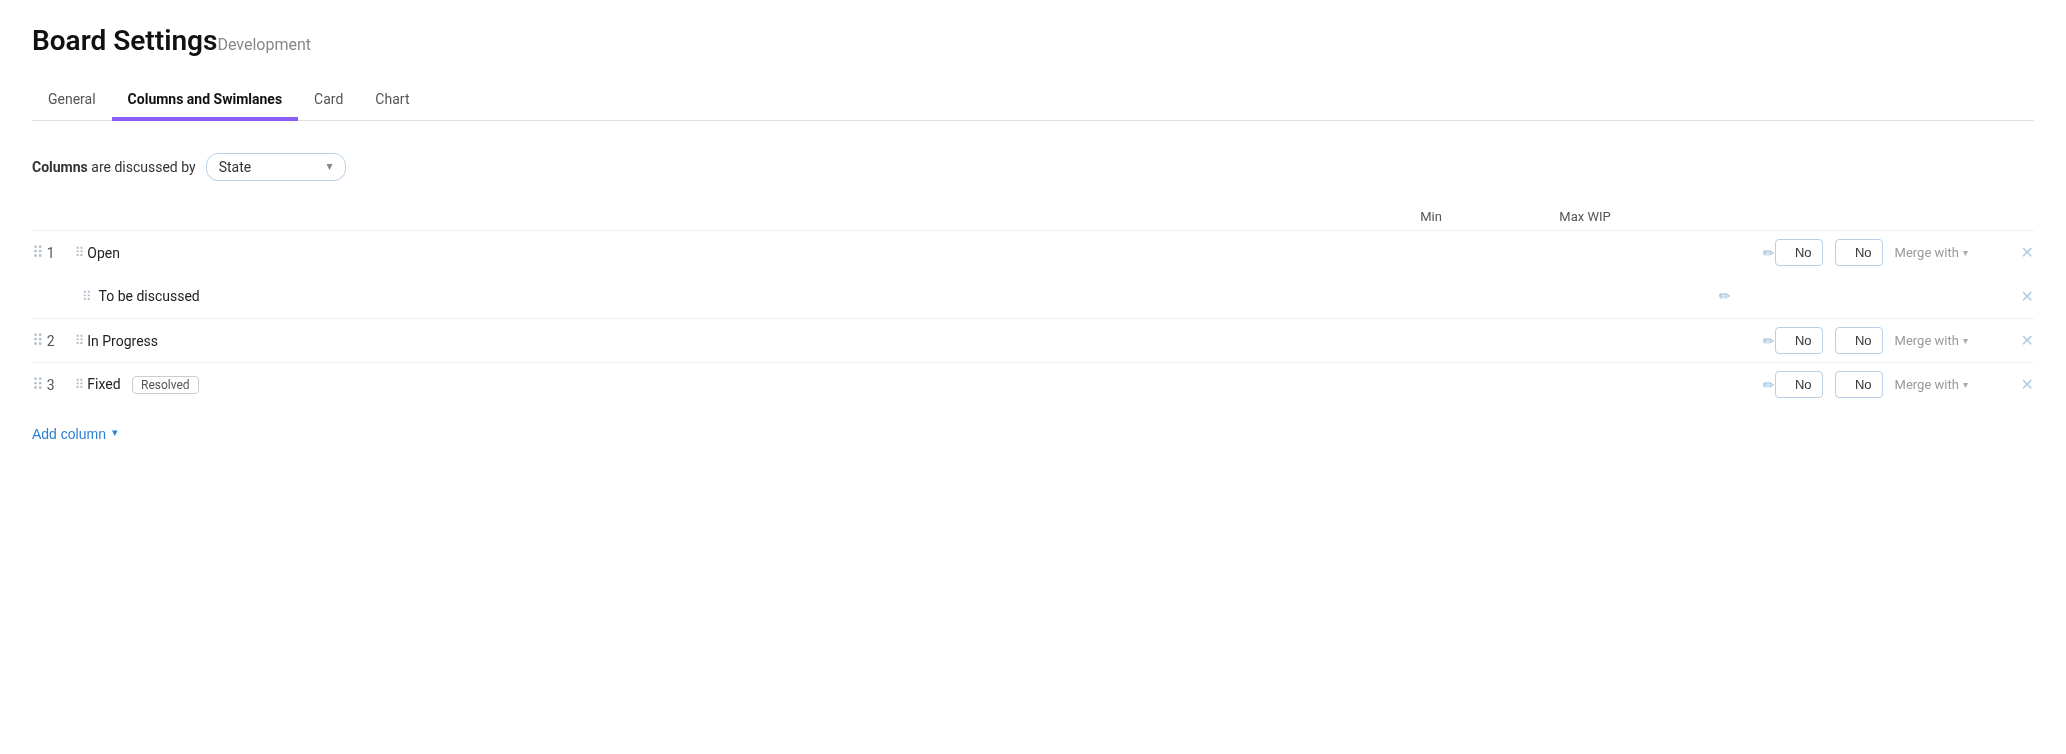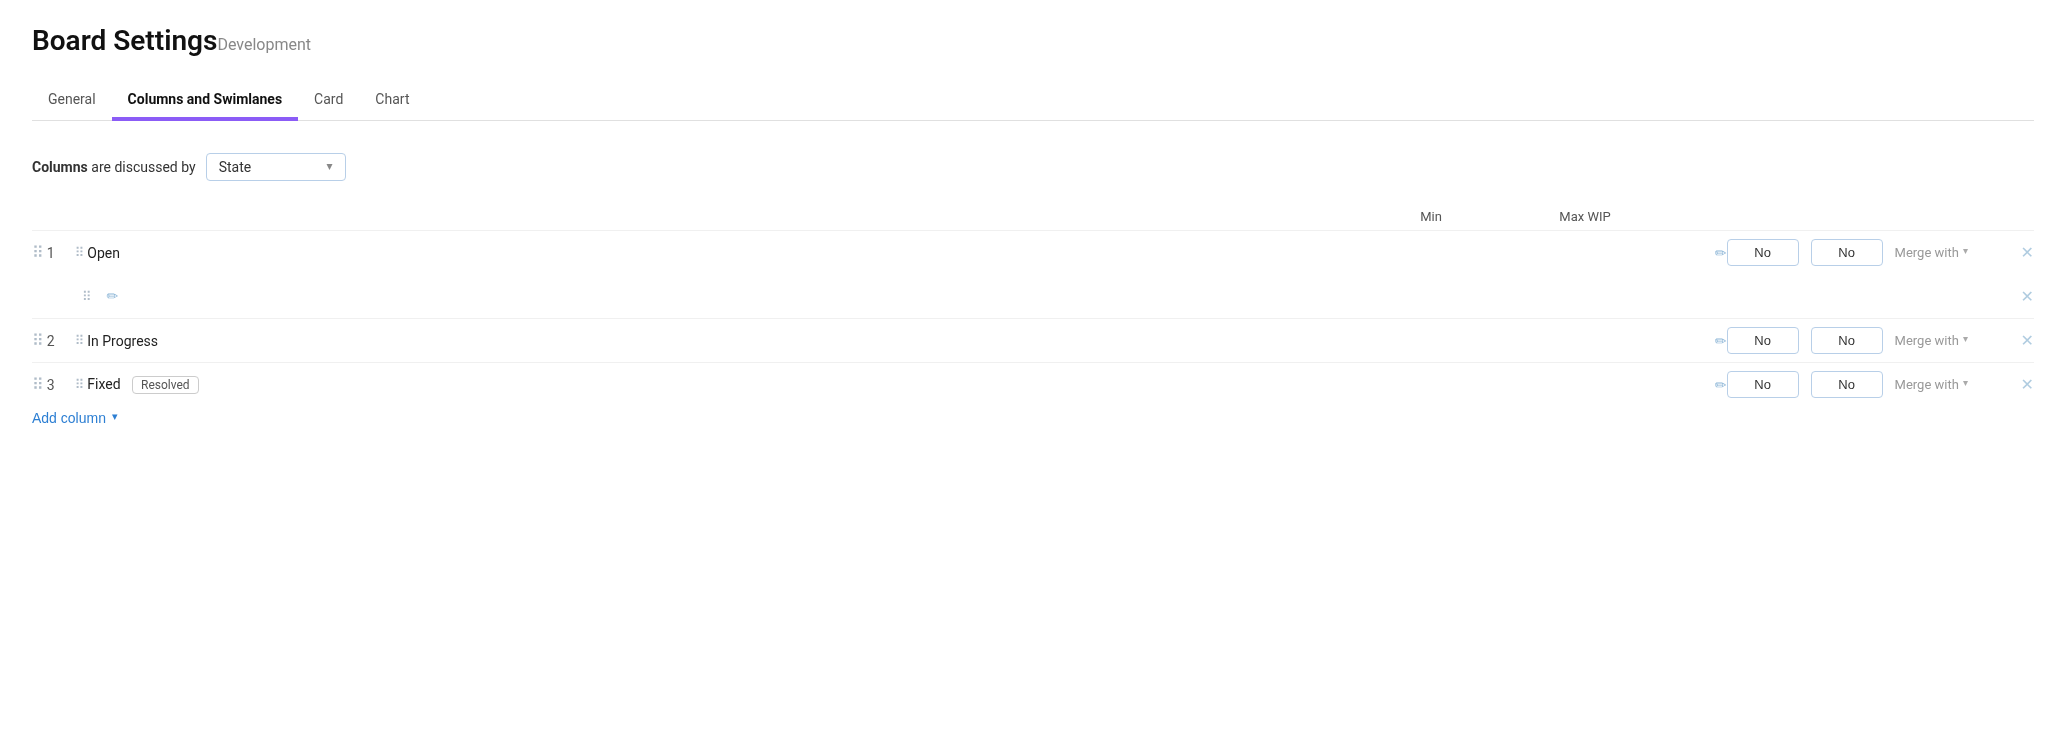--- a/index.html
+++ b/index.html
@@ -65,21 +65,21 @@
     }
 
     .columns-label strong {
       font-weight: 700;
     }
 
     .state-select {
       display: flex;
       align-items: flex-start;
       border: 1px solid #b8cfe8;
-      border-radius: 4px;
+      border-radius: 12px;
       padding: 5px 12px;
       cursor: pointer;
       min-width: 140px;
       background: #fff;
       color: #333;
       font-size: 14px;
     }
 
     .state-select .chevron {
       margin-left: auto;
@@ -149,32 +149,32 @@
     }
 
     .row-right {
       display: flex;
       align-items: center;
       gap: 12px;
       margin-left: auto;
     }
 
     .wip-input {
-      width: 72px;
+      width: 48px;
       border: 1px solid #b8cfe8;
       border-radius: 4px;
       padding: 5px 10px;
       font-size: 13px;
       color: #333;
-      text-align: center;
+      text-align: right;
     }
 
     .merge-with {
       display: flex;
-      align-items: flex-start;
+      align-items: center;
       gap: 4px;
       color: #999;
       font-size: 13px;
       min-width: 110px;
     }
 
     .merge-chevron {
       font-size: 10px;
       color: #aaa;
     }
@@ -186,20 +186,21 @@
       margin-left: 4px;
     }
 
     .add-column-btn {
       display: flex;
       align-items: flex-start;
       gap: 6px;
       color: #2d7fd3;
       font-size: 14px;
       cursor: pointer;
+      margin-top: 16px;
       padding: 4px 0;
       background: none;
       border: none;
     }
 
     .add-column-btn .chevron-down {
       font-size: 11px;
     }
   </style>
 </head>
@@ -249,20 +250,21 @@
       <div class="merge-with">
         <span>Merge with</span>
         <span class="merge-chevron">▾</span>
       </div>
       <span class="delete-icon">✕</span>
     </div>
   </div>
 
   <div class="column-row sub-row">
     <span class="drag-dots" style="font-size:13px; color:#b0bcc8; margin-right:8px;">⠿</span>
+    <span class="col-name">To be discussed</span>
     <span class="edit-icon">✏</span>
     <div class="row-right">
       <div style="width:70px;"></div>
       <div style="width:70px;"></div>
       <div style="width:110px;"></div>
       <span class="delete-icon">✕</span>
     </div>
   </div>
 
   <div class="column-row" style="border-top: 1px solid #f0f0f0;">

